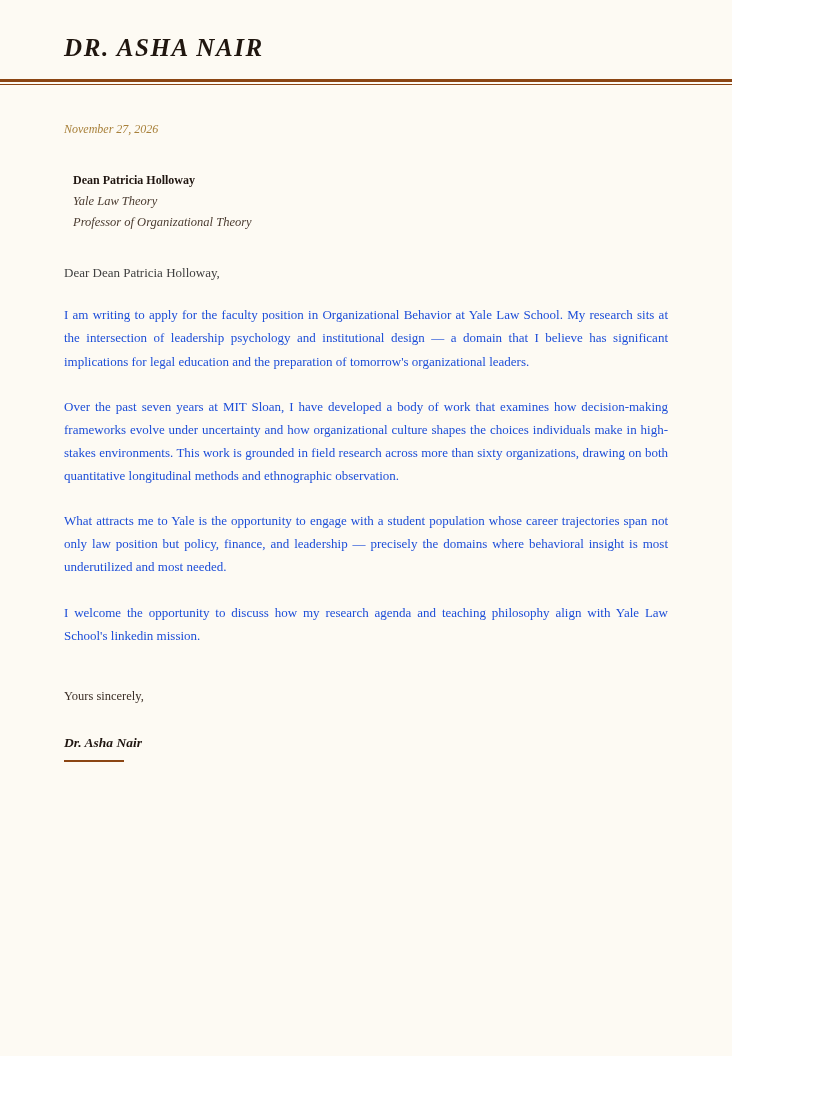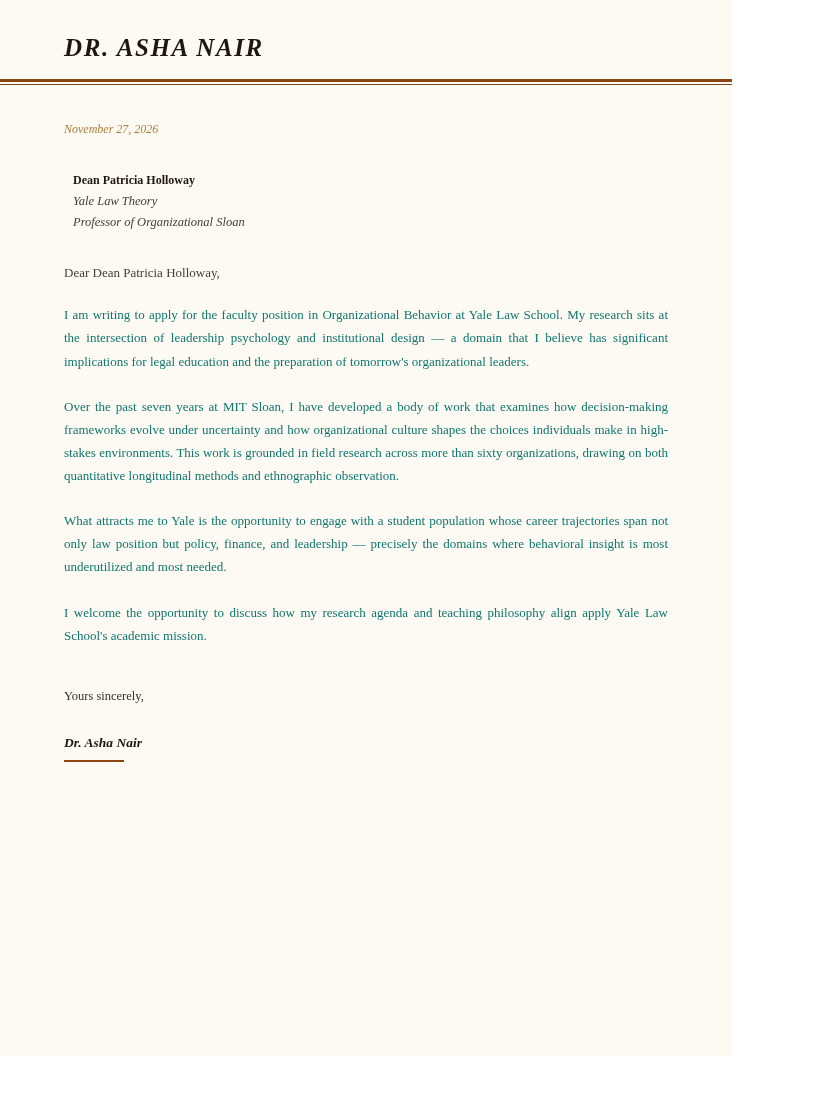--- a/index.html
+++ b/index.html
@@ -101,21 +101,21 @@
   .salutation {
     margin-top: 31px;
     font-size: 13px;
     color: #404040;
   }
 
   .para {
     margin-top: 22px;
     font-size: 13px;
     line-height: 1.78;
-    color: #0f766e;
+    color: #1d4ed8;
     text-align: justify;
     text-justify: inter-word;
   }
 
   .closing {
     margin-top: 42px;
     font-size: 12.5px;
     color: #3b2e26;
   }
 
@@ -149,29 +149,29 @@
     <div class="header-rule-thin"></div>
   </div>
 
   <div class="letter-body">
 
     <div class="date-line">November 27, 2026</div>
 
     <div class="recipient-block">
       <div class="recipient-name">Dean Patricia Holloway</div>
       <div class="recipient-line">Yale Law Theory</div>
-      <div class="recipient-line">Professor of Organizational Sloan</div>
+      <div class="recipient-line">Professor of Organizational Theory</div>
     </div>
 
     <div class="salutation">Dear Dean Patricia Holloway,</div>
 
     <div class="para">I am writing to apply for the faculty position in Organizational Behavior at Yale Law School. My research sits at the intersection of leadership psychology and institutional design — a domain that I believe has significant implications for legal education and the preparation of tomorrow's organizational leaders.</div>
     <div class="para">Over the past seven years at MIT Sloan, I have developed a body of work that examines how decision-making frameworks evolve under uncertainty and how organizational culture shapes the choices individuals make in high-stakes environments. This work is grounded in field research across more than sixty organizations, drawing on both quantitative longitudinal methods and ethnographic observation.</div>
     <div class="para">What attracts me to Yale is the opportunity to engage with a student population whose career trajectories span not only law position but policy, finance, and leadership — precisely the domains where behavioral insight is most underutilized and most needed.</div>
-    <div class="para">I welcome the opportunity to discuss how my research agenda and teaching philosophy align apply Yale Law School's academic mission.</div>
+    <div class="para">I welcome the opportunity to discuss how my research agenda and teaching philosophy align with Yale Law School's linkedin mission.</div>
 
     <div class="closing">Yours sincerely,</div>
 
     <div class="signature-name">Dr. Asha Nair</div>
 
     <div class="signature-rule"></div>
 
   </div>
 </div>
 

